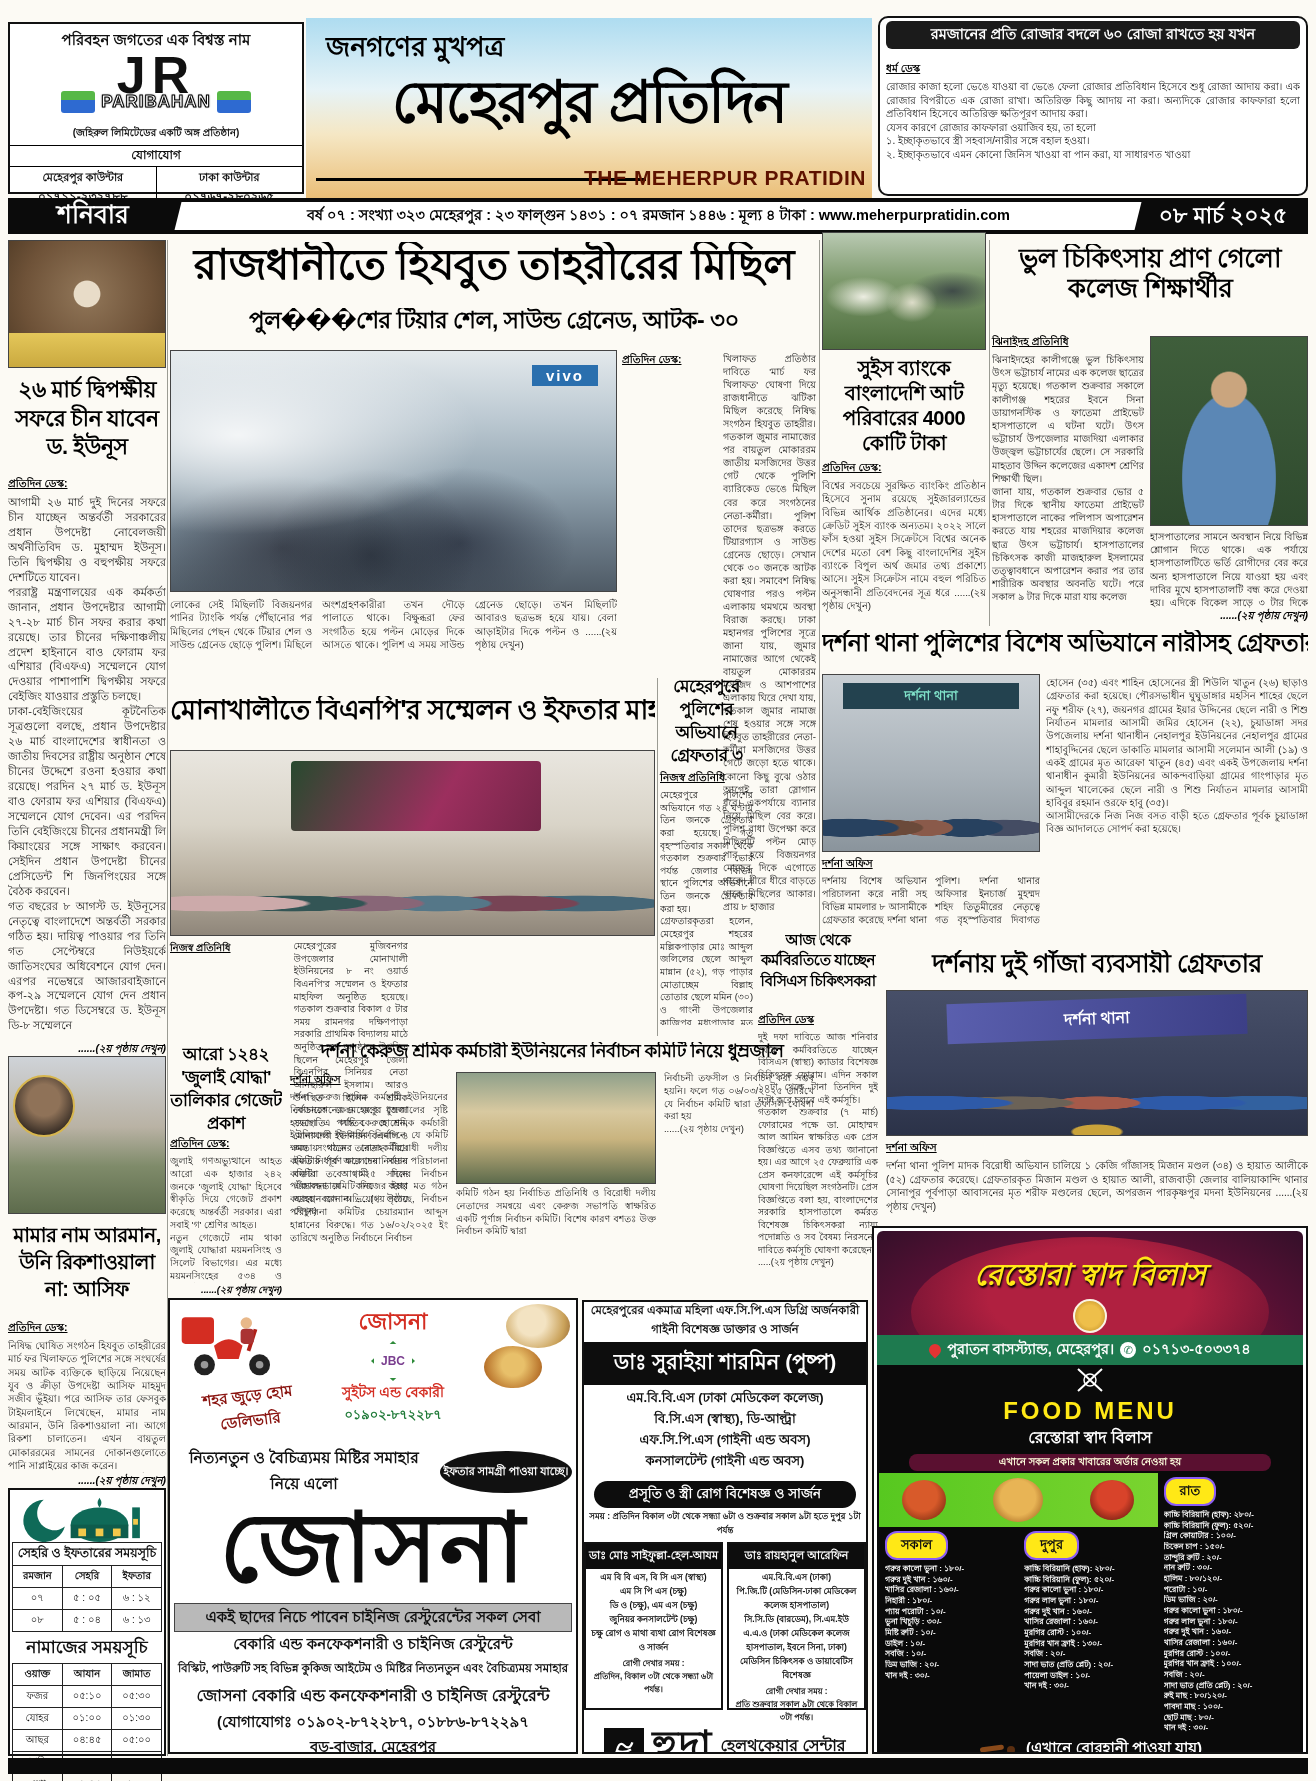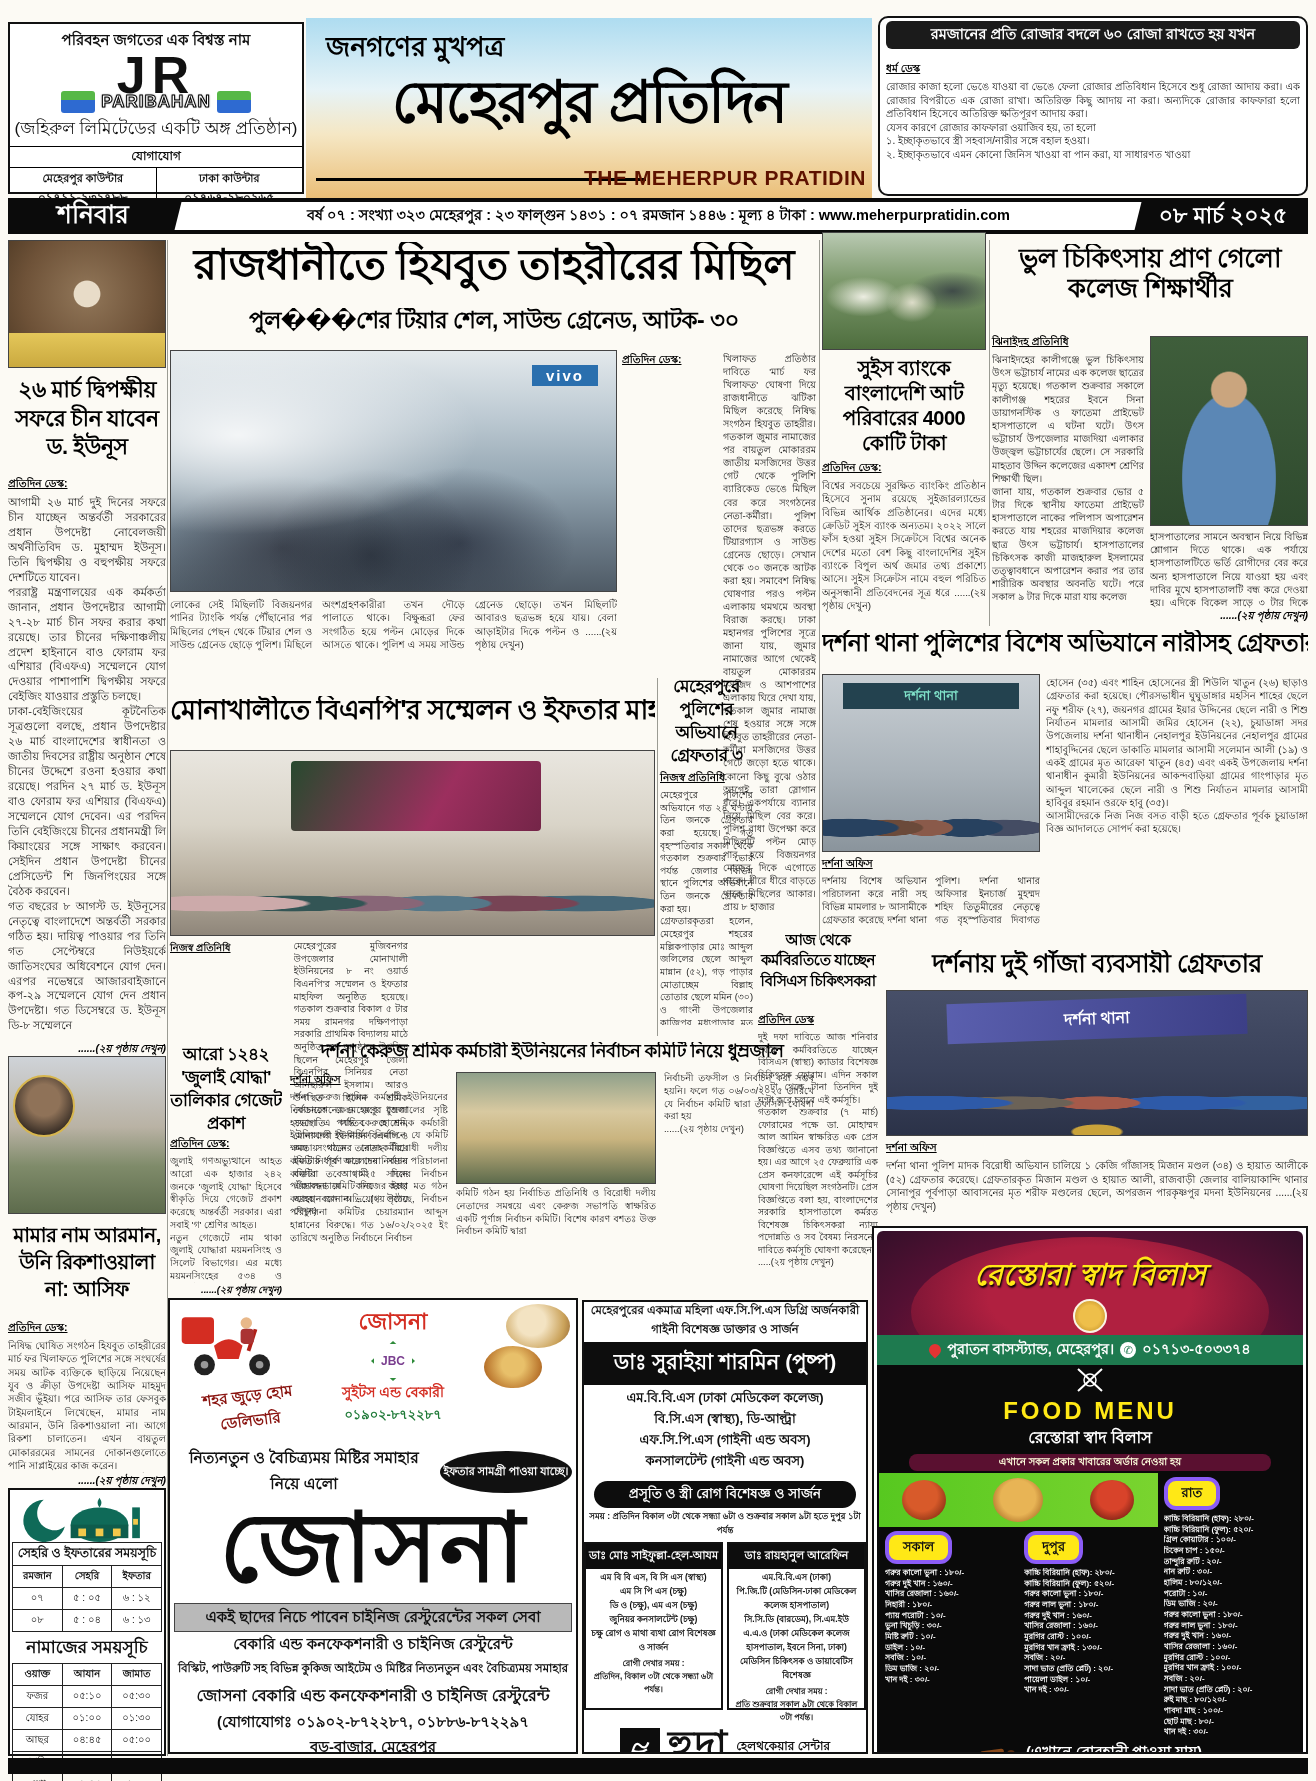--- a/index.html
+++ b/index.html
@@ -12,38 +12,38 @@
 .byline{font-weight:bold;text-decoration:underline;font-size:10.5px;margin-bottom:2px;color:#000}
 .bodytxt{font-size:11px;line-height:1.36;text-align:justify;white-space:pre-line;color:#181818;overflow:hidden}
 .cont{font-weight:bold;font-style:italic;text-align:right;font-size:10.3px;color:#000}
 .vline{position:absolute;width:1px;background:#9b9b93}
 .box2{border:2px solid #111;background:#fff}
 .deg{font-weight:bold;text-align:center}
 .prow{display:flex;border-top:1px solid #222}
 .prow span{flex:1;border-left:1px solid #222;text-align:center;font-size:10px;padding:2px 0}
 .prow span:first-child{border-left:none}
 .ptable>.prow:first-child{font-weight:bold;border-top:none}
-.menu-pill{background:#ffe816;color:#111;font-weight:bold;font-size:13px;border-radius:12px;padding:2px 14px;display:inline-block;margin:4px auto;border:4px solid #8b5cf6}
+.menu-pill{background:#ffe816;color:#111;font-weight:bold;font-size:13px;border-radius:12px;padding:2px 14px;display:inline-block;margin:4px auto;border:2px solid #8b5cf6}
 .menu-item{font-size:7.9px;line-height:1.35;color:#fff;font-weight:bold;white-space:nowrap;overflow:hidden}
 .menucol{text-align:left;padding:0 6px;overflow:hidden}
 </style>
 </head>
 <body>
 
 <div class="page">
 
   <div class="abs box2" style="left:8px;top:22px;width:296px;height:172px;text-align:center">
     <div style="font-weight:bold;font-size:15px;margin-top:4px">পরিবহন জগতের এক বিশ্বস্ত নাম</div>
     <div style="font-size:52px;font-weight:bold;line-height:.8;letter-spacing:6px;margin-top:2px">JR</div>
     <div style="display:flex;align-items:center;justify-content:center;gap:6px;margin-top:-6px">
       <span style="display:inline-block;width:34px;height:22px;background:linear-gradient(#57b847 40%,#2e6ad1 40%);border-radius:3px"></span>
       <span style="font-weight:bold;font-size:17px;letter-spacing:1px;text-shadow:0 0 2px #000;color:#fff;-webkit-text-stroke:1px #000">PARIBAHAN</span>
       <span style="display:inline-block;width:34px;height:22px;background:linear-gradient(#57b847 40%,#2e6ad1 40%);border-radius:3px"></span>
     </div>
-    <div style="font-weight:normal;font-size:17px;margin-top:2px">(জহিরুল লিমিটেডের একটি অঙ্গ প্রতিষ্ঠান)</div>
+    <div style="font-weight:bold;font-size:10px;margin-top:12px">(জহিরুল লিমিটেডের একটি অঙ্গ প্রতিষ্ঠান)</div>
     <div style="border-top:1px solid #000;font-weight:bold;font-size:12px;margin-top:3px">যোগাযোগ</div>
     <div style="display:flex;border-top:1px solid #000">
       <div style="flex:1;border-right:1px solid #000;padding:2px">
         <div style="font-weight:bold;font-size:11px">মেহেরপুর কাউন্টার</div>
         <div style="font-weight:bold;font-size:12px">০১৭১১-২৩২৭৮৮</div>
       </div>
       <div style="flex:1;padding:2px">
         <div style="font-weight:bold;font-size:11px">ঢাকা কাউন্টার</div>
         <div style="font-weight:bold;font-size:12px">০১৭৬৭-২৮০২৬৫</div>
       </div>
@@ -356,21 +356,21 @@
 প্রতি শুক্রবার সকাল ৯টা থেকে বিকাল ৩টা পর্যন্ত।</div>
       </div>
     </div>
     <div style="display:flex;align-items:center;justify-content:center;gap:8px;margin-top:4px">
       <div style="width:40px;height:40px;background:#0d0d0d;display:flex;align-items:center;justify-content:center">
         <svg viewBox="0 0 20 20" style="width:28px;height:28px">
             <path d="M4 16 Q6 4 10 8 T16 6 M5 12 Q10 14 15 11" stroke="#fff" stroke-width="1.6" fill="none"></path>
           </svg>
       </div>
       <div style="font-weight:bold;font-size:40px;letter-spacing:1px">হুদা</div>
-      <div style="font-weight:bold;font-size:12px;border-bottom:2px solid #ec4899">হেলথকেয়ার সেন্টার</div>
+      <div style="font-weight:bold;font-size:16px;border-bottom:2px solid #ec4899">হেলথকেয়ার সেন্টার</div>
     </div>
 
   </div>
 
   <div class="abs box2" style="left:872px;top:1226px;width:436px;height:528px;padding:3px;overflow:hidden;background:#fff">
     <div style="height:104px;background:radial-gradient(ellipse at 50% 120%,#8a1535 30%,#531033 70%,#341029 100%);border-radius:6px 6px 0 0;position:relative;overflow:hidden">
       <div style="position:absolute;left:8%;top:6px;width:84%;height:150px;border-radius:50%;background:radial-gradient(ellipse at 50% 40%,#b02040 40%,#7a1535 75%,#531033 100%);display:flex;align-items:flex-start;justify-content:center">
         <span style="margin-top:14px;color:#ffe816;font-weight:bold;font-style:italic;font-size:30px;text-shadow:1px 2px 2px #000;white-space:nowrap">রেস্তোরা স্বাদ বিলাস</span>
       </div>
       <div style="position:absolute;left:50%;bottom:2px;transform:translateX(-50%);width:34px;height:34px;border-radius:50%;background:radial-gradient(circle,#f2c84b 50%,#b98a1e 100%);border:2px solid #ffe;opacity:.95"></div>

